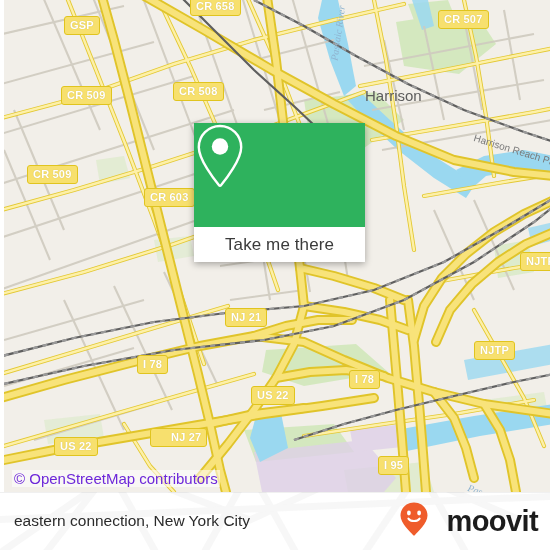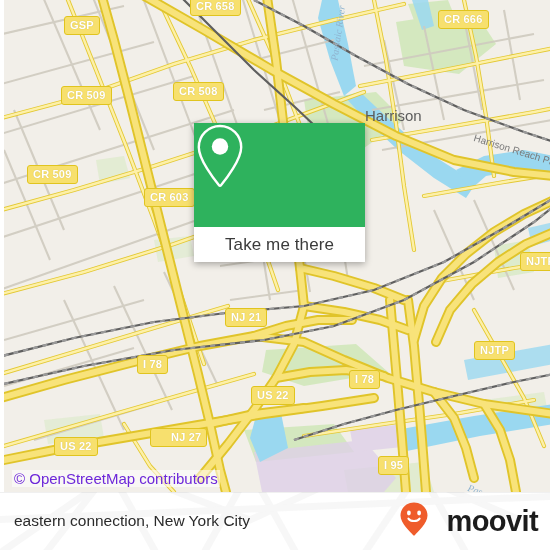--- a/index.html
+++ b/index.html
@@ -29,21 +29,20 @@
     letter-spacing:.2px;
     text-shadow:0 0 1px rgba(120,100,0,.35);
     font-family:"Liberation Sans","DejaVu Sans",sans-serif;
   }
   .place{
     position:absolute;
     color:#5c5c5c;
     font-size:15px;
     white-space:nowrap;
     font-family:"Liberation Sans","DejaVu Sans",sans-serif;
-    margin-top:20px;
   }
   .water-lbl{
     position:absolute;
     color:#8fb3cf;
     font-size:10px;
     font-style:italic;
     white-space:nowrap;
     font-family:"Liberation Serif","DejaVu Serif",serif;
   }
   .rail-lbl{
@@ -258,21 +257,21 @@
         <path d="M-10 358 L70 338 L150 322 L230 312 L300 306 L370 290 L440 262 L500 228 L550 198"></path>
         <path d="M-10 386 L80 366 L170 350 L260 340 L330 326 L400 300 L470 262 L530 222 L550 206"></path>
         <path d="M250 0 L300 26 L352 56 L404 84 L460 110 L520 132 L550 142"></path>
         <path d="M290 440 L340 424 L392 410 L450 396 L510 382 L550 374"></path>
       </g>
     </svg>
 
     <div id="shield-layer">
         <div class="shield" style="left: 186px; top: -3px;">CR 658</div>
         <div class="shield" style="left: 60px; top: 16px;">GSP</div>
-        <div class="shield" style="left: 434px; top: 10px;">CR 666</div>
+        <div class="shield" style="left: 434px; top: 10px;">CR 507</div>
         <div class="shield" style="left: 57px; top: 86px;">CR 509</div>
         <div class="shield" style="left: 169px; top: 82px;">CR 508</div>
         <div class="shield" style="left: 23px; top: 165px;">CR 509</div>
         <div class="shield" style="left: 140px; top: 188px;">CR 603</div>
         <div class="shield" style="left: 516px; top: 252px;">NJTP</div>
         <div class="shield" style="left: 221px; top: 308px;">NJ 21</div>
         <div class="shield" style="left: 470px; top: 341px;">NJTP</div>
         <div class="shield" style="left: 133px; top: 355px;">I 78</div>
         <div class="shield" style="left: 345px; top: 370px;">I 78</div>
         <div class="shield" style="left: 247px; top: 386px;">US 22</div>

